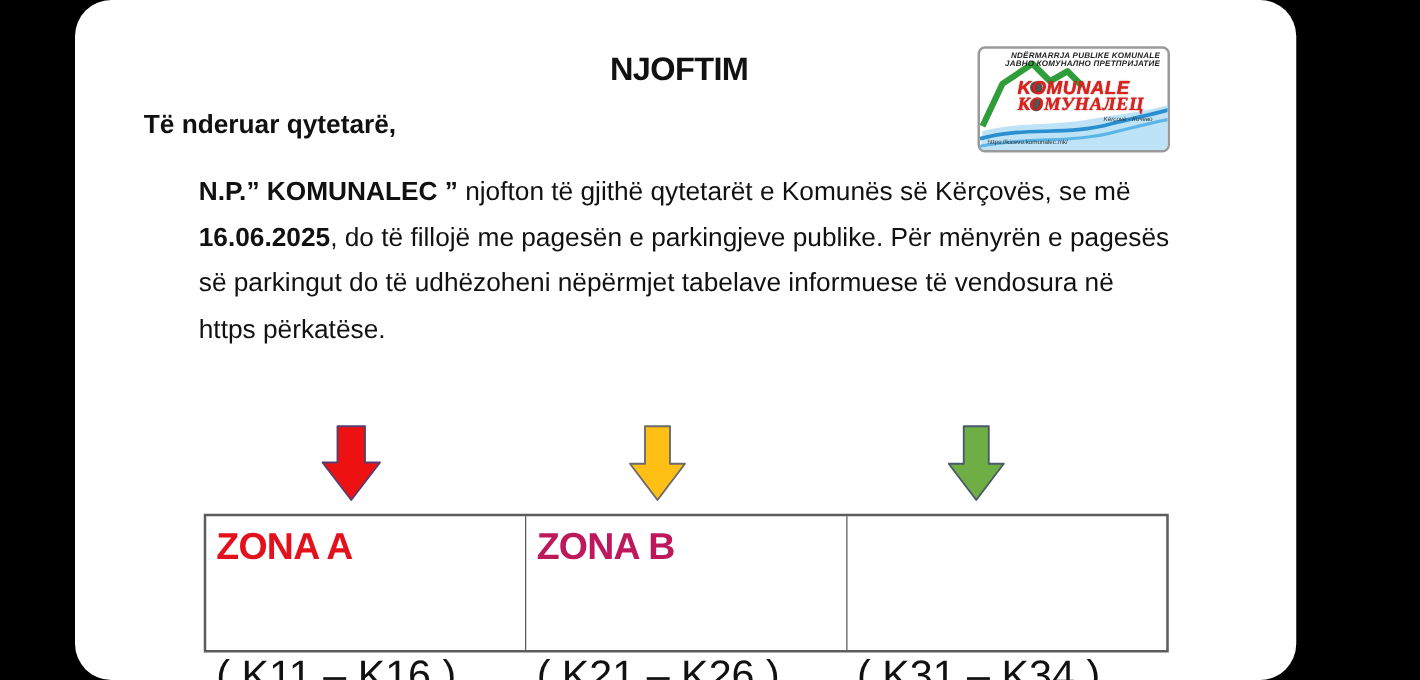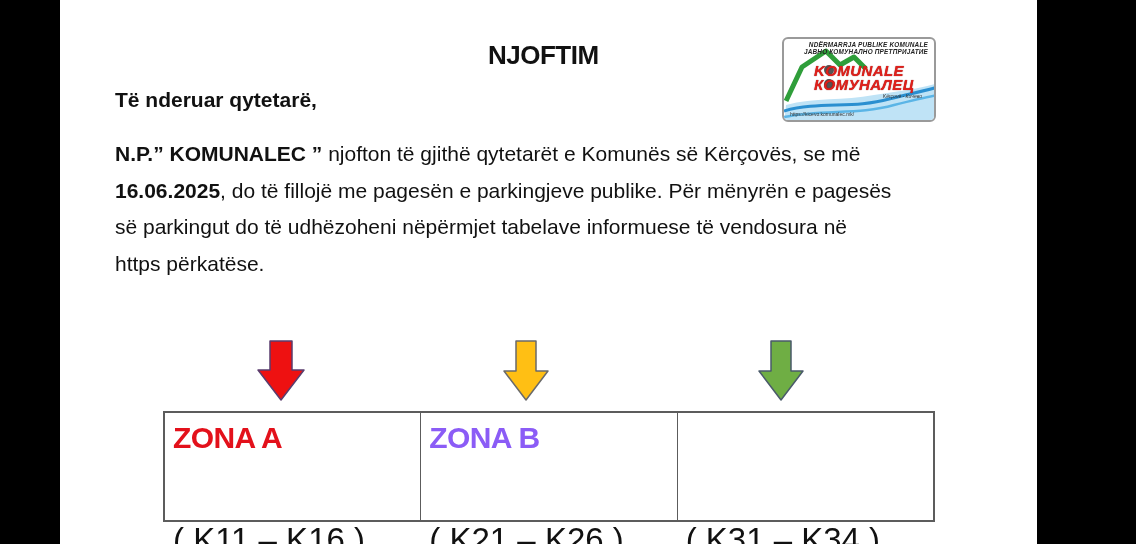--- a/index.html
+++ b/index.html
@@ -1,27 +1,28 @@
 <!DOCTYPE html>
 <html><head>
   <meta charset="utf-8">
   <style>
     * { margin: 0; padding: 0; box-sizing: border-box; }
     html, body { width: 1136px; height: 544px; overflow: hidden; background: #000; }
     body { position: relative; font-family: "Liberation Sans", "DejaVu Sans", sans-serif; color: #111; }
     .page {
       position: absolute; left: 60px; top: 0; width: 977px; height: 544px;
       background: #fff;
+      border-radius: 29px;
     }
     .abs { position: absolute; white-space: nowrap; }
     .title {
       left: 428px; top: 40px; font-size: 26px; font-weight: bold; letter-spacing: -0.5px;
     }
     .greeting { left: 55px; top: 88px; font-size: 21px; font-weight: bold; }
-    .para { font-size: 21px; line-height: 36.5px; }
+    .para { font-size: 21px; line-height: 36.5px; margin-left: 44px; }
     .para b { font-weight: bold; }
     .p1 { left: 55px; top: 136px; }
     .intro { left: 55px; top: 293px; font-size: 21px; }
 
     
     .logo {
       left: 722px; top: 37px; width: 154px; height: 85px;
       border: 2px solid #9a9a9a; border-radius: 6px; background: #fff; overflow: hidden;
     }
     .logo svg { position: absolute; left: 0; top: 0; }
@@ -29,21 +30,21 @@
       position: absolute; right: 6px; font-size: 6.4px; font-weight: bold; font-style: italic;
       color: #222; letter-spacing: 0.2px;
     }
     .logo .l-top1 { top: 2px; }
     .logo .l-top2 { top: 9px; }
     .logo .l-name1, .logo .l-name2 {
       position: absolute; left: 30px; font-size: 15px; font-weight: bold; font-style: italic;
       color: #e0201b; letter-spacing: 0.4px; text-shadow: 0 0 1px #7a0d0a;
     }
     .logo .l-name1 { top: 23px; }
-    .logo .l-name2 { top: 37px; }
+    .logo .l-name2 { top: 37px; font-family: Liberation Serif, serif; }
     .logo .l-city { position: absolute; right: 12px; top: 54px; font-size: 5px; color: #333; font-style: italic; }
     .logo .l-url { position: absolute; left: 6px; top: 72px; font-size: 5px; color: #333; }
 
     
     .arrow { position: absolute; }
 
     
     .zones {
       position: absolute; left: 103px; top: 411px; width: 772px; height: 111px;
       border: 2px solid #5c5c5c; display: flex;
@@ -96,20 +97,20 @@
   <svg class="arrow" style="left:698px; top:340px;" width="46" height="62" viewBox="0 0 46 62">
     <path d="M13 1 L33 1 L33 31 L45 31 L23 60 L1 31 L13 31 Z" fill="#6fae44" stroke="#4a5a6a" stroke-width="1.5" stroke-linejoin="round"></path>
   </svg>
 
   <div class="zones">
     <div class="zone">
       <div class="zone-name" style="color:#e3111b">ZONA A</div>
       <div class="zone-range">( K11 – K16 )</div>
     </div>
     <div class="zone">
-      <div class="zone-name" style="color:#8b5cf6">ZONA B</div>
+      <div class="zone-name" style="color:#be185d">ZONA B</div>
       <div class="zone-range">( K21 – K26 )</div>
     </div>
     <div class="zone">
       <div class="zone-range">( K31 – K34 )</div>
     </div>
   </div>
 </div>
 
 </body></html>

